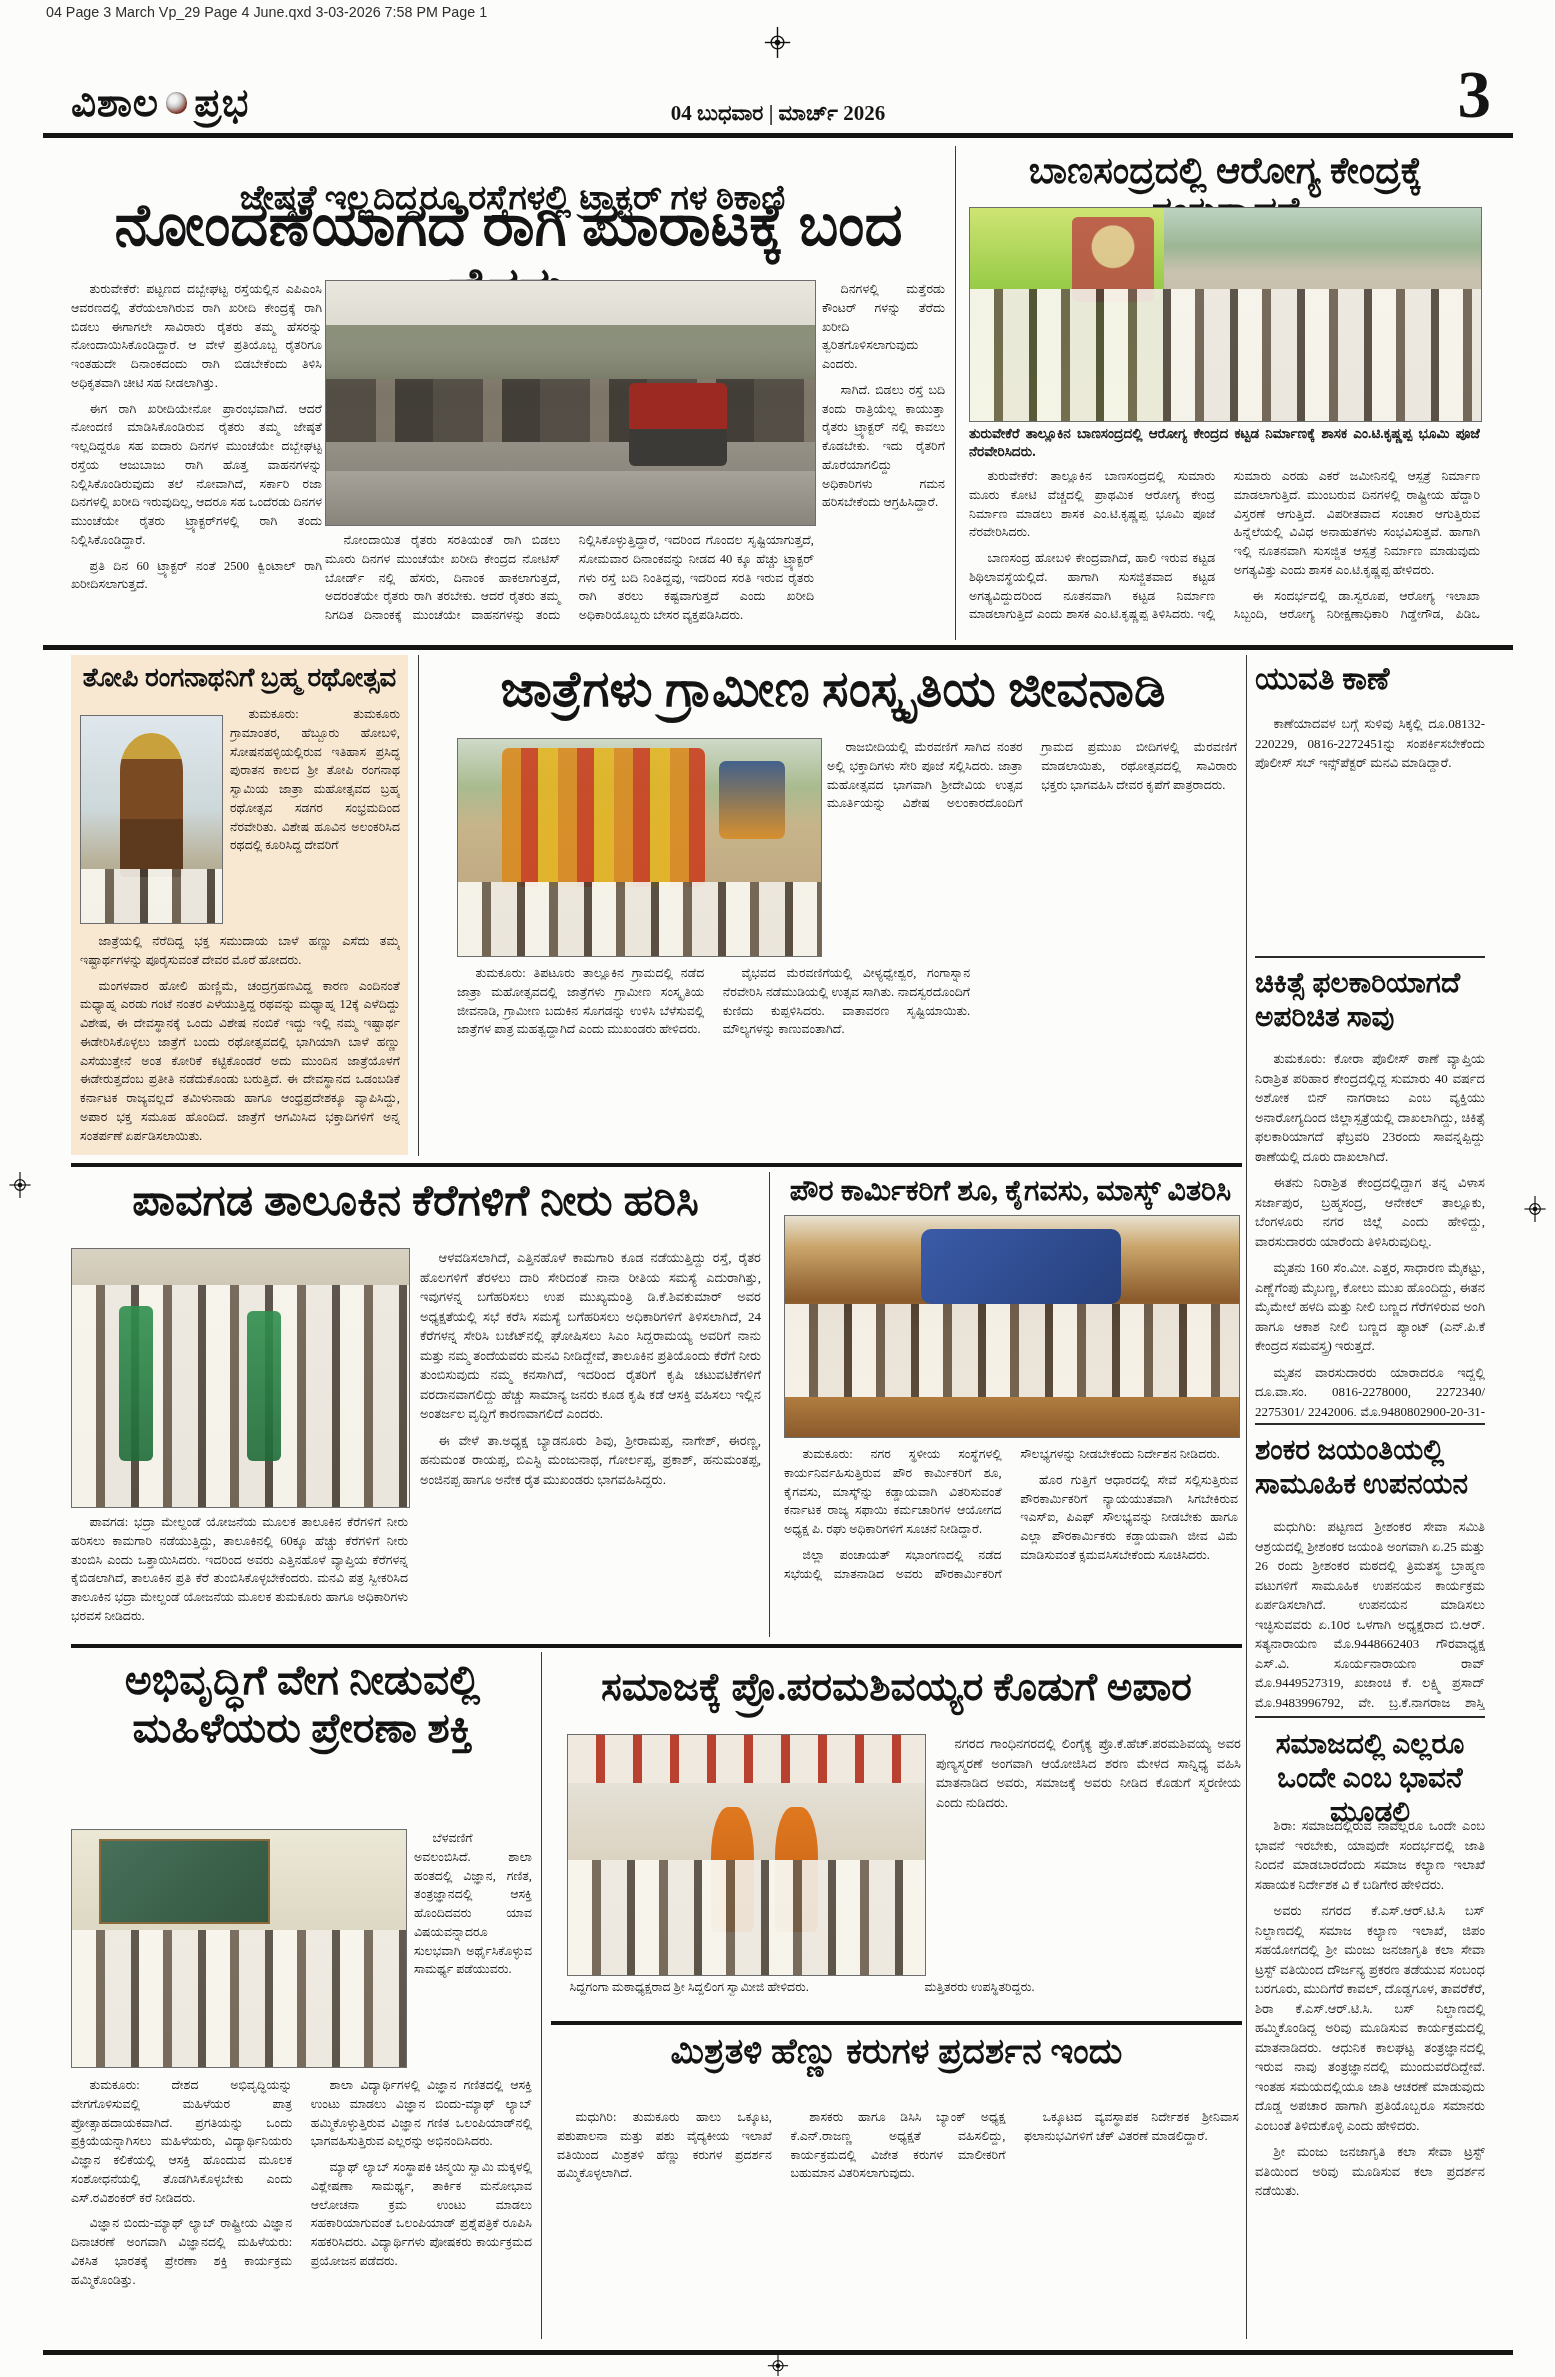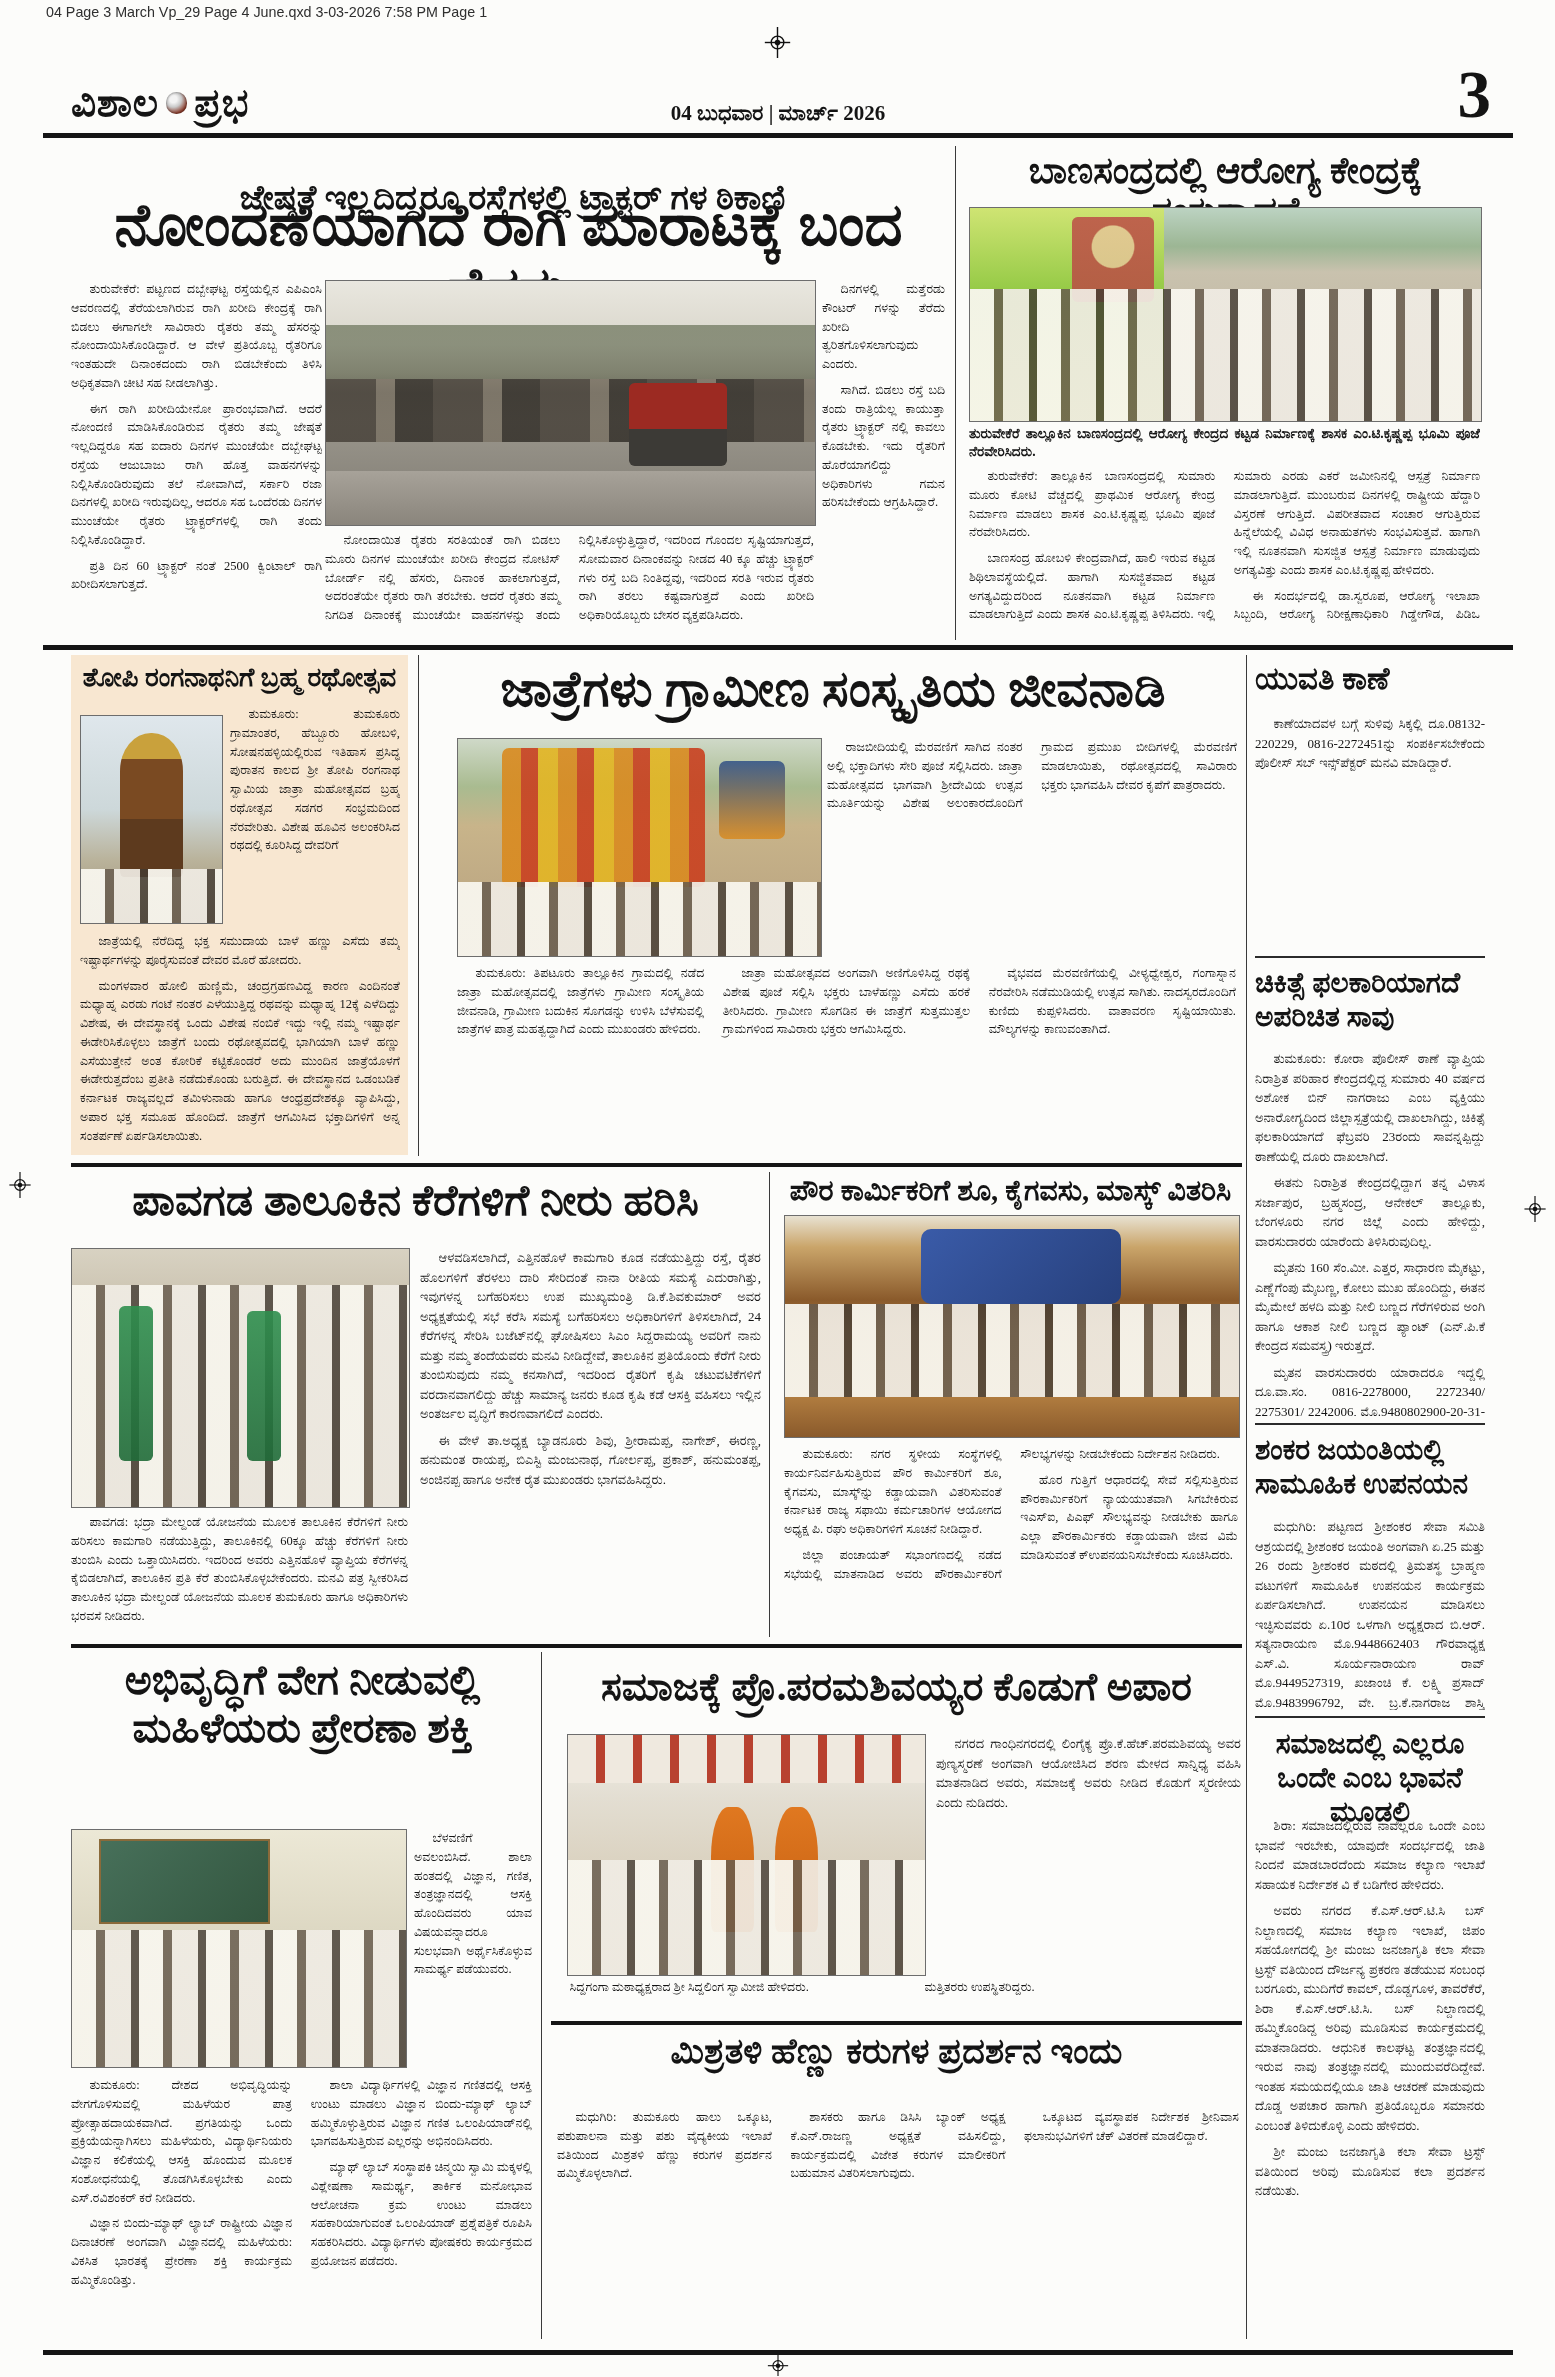--- a/index.html
+++ b/index.html
@@ -152,21 +152,20 @@
        background:linear-gradient(180deg,#cfd9c8 0%,#a9bb90 22%,#c8b48a 40%,#b59f7e 100%);">
     <div class="abs" style="left:12%;top:4%;width:56%;height:64%;background:repeating-linear-gradient(90deg,#d98a1f 0 18.6px,#c9401f 18.6px 36px,#e3b522 36px 56px);border-radius:7.1px;opacity:.9;"></div>
     <div class="abs" style="left:72%;top:10%;width:18%;height:36%;background:linear-gradient(180deg,#2e4f86,#d98a1f);border-radius:7.1px;opacity:.85;"></div>
     <div class="crowd" style="height:34%;"></div>
   </div>
   <div class="abs body-text cols-2" style="left:827px;top:738px;width:410px;height:217px;">
     <p>ರಾಜಬೀದಿಯಲ್ಲಿ ಮೆರವಣಿಗೆ ಸಾಗಿದ ನಂತರ ಅಲ್ಲಿ ಭಕ್ತಾದಿಗಳು ಸೇರಿ ಪೂಜೆ ಸಲ್ಲಿಸಿದರು. ಜಾತ್ರಾ ಮಹೋತ್ಸವದ ಭಾಗವಾಗಿ ಶ್ರೀದೇವಿಯ ಉತ್ಸವ ಮೂರ್ತಿಯನ್ನು ವಿಶೇಷ ಅಲಂಕಾರದೊಂದಿಗೆ ಗ್ರಾಮದ ಪ್ರಮುಖ ಬೀದಿಗಳಲ್ಲಿ ಮೆರವಣಿಗೆ ಮಾಡಲಾಯಿತು, ರಥೋತ್ಸವದಲ್ಲಿ ಸಾವಿರಾರು ಭಕ್ತರು ಭಾಗವಹಿಸಿ ದೇವರ ಕೃಪೆಗೆ ಪಾತ್ರರಾದರು.</p>
   </div>
   <div class="abs body-text cols-3" style="left:457px;top:964px;width:779px;height:187px;">
     <p>ತುಮಕೂರು: ತಿಪಟೂರು ತಾಲ್ಲೂಕಿನ ಗ್ರಾಮದಲ್ಲಿ ನಡೆದ ಜಾತ್ರಾ ಮಹೋತ್ಸವದಲ್ಲಿ ಜಾತ್ರೆಗಳು ಗ್ರಾಮೀಣ ಸಂಸ್ಕೃತಿಯ ಜೀವನಾಡಿ, ಗ್ರಾಮೀಣ ಬದುಕಿನ ಸೊಗಡನ್ನು ಉಳಿಸಿ ಬೆಳೆಸುವಲ್ಲಿ ಜಾತ್ರೆಗಳ ಪಾತ್ರ ಮಹತ್ವದ್ದಾಗಿದೆ ಎಂದು ಮುಖಂಡರು ಹೇಳಿದರು.</p>
-    <p>ಜಾತ್ರಾ ಮಹೋತ್ಸವದ ಅಂಗವಾಗಿ ಅಣಿಗೊಳಿಸಿದ್ದ ರಥಕ್ಕೆ ವಿಶೇಷ ಪೂಜೆ ಸಲ್ಲಿಸಿ ಭಕ್ತರು ಬಾಳೆಹಣ್ಣು ಎಸೆದು ಹರಕೆ ತೀರಿಸಿದರು. ಗ್ರಾಮೀಣ ಸೊಗಡಿನ ಈ ಜಾತ್ರೆಗೆ ಸುತ್ತಮುತ್ತಲ ಗ್ರಾಮಗಳಿಂದ ಸಾವಿರಾರು ಭಕ್ತರು ಆಗಮಿಸಿದ್ದರು.</p>
     <p>ವೈಭವದ ಮೆರವಣಿಗೆಯಲ್ಲಿ ವೀಳ್ಯಧ್ವೇಶ್ವರ, ಗಂಗಾಸ್ನಾನ ನೆರವೇರಿಸಿ ನಡೆಮುಡಿಯಲ್ಲಿ ಉತ್ಸವ ಸಾಗಿತು. ನಾದಸ್ವರದೊಂದಿಗೆ ಕುಣಿದು ಕುಪ್ಪಳಿಸಿದರು. ವಾತಾವರಣ ಸೃಷ್ಟಿಯಾಯಿತು. ಮೌಲ್ಯಗಳನ್ನು ಕಾಣುವಂತಾಗಿದೆ.</p>
   </div>
 
   <div class="abs rule-v" style="left:1246px;top:655px;height:1684px;"></div>
 
   <div class="abs headline" style="left:1255px;top:662px;width:230px;font-size:31px;text-align:left;">ಯುವತಿ ಕಾಣೆ</div>
   <div class="abs body-text" style="left:1255px;top:714px;width:230px;height:237px;font-size:13px;">
     <p>ಕಾಣೆಯಾದವಳ ಬಗ್ಗೆ ಸುಳಿವು ಸಿಕ್ಕಲ್ಲಿ ದೂ.08132-220229, 0816-2272451ನ್ನು ಸಂಪರ್ಕಿಸಬೇಕೆಂದು ಪೊಲೀಸ್ ಸಬ್ ಇನ್ಸ್‌ಪೆಕ್ಟರ್ ಮನವಿ ಮಾಡಿದ್ದಾರೆ.</p>
   </div>
   <div class="abs thin-rule" style="left:1255px;top:956px;width:230px;"></div>
@@ -215,21 +214,21 @@
   <div class="abs headline" style="left:779px;top:1176px;width:463px;font-size:28.5px;">ಪೌರ ಕಾರ್ಮಿಕರಿಗೆ ಶೂ, ಕೈಗವಸು, ಮಾಸ್ಕ್ ವಿತರಿಸಿ</div>
   <div class="photo" style="left:784px;top:1215px;width:454px;height:221px;
        background:linear-gradient(180deg,#e8e2d2 0%,#caa56a 14%,#8a5a2b 38%,#a97b45 52%,#c59a63 100%);">
     <div class="abs" style="left:30%;top:6%;width:44%;height:34%;background:linear-gradient(135deg,#3a5ba8,#27407c);border-radius:10px;"></div>
     <div class="crowd" style="height:42%;bottom:18%;"></div>
     <div class="band" style="bottom:0;height:18%;background:linear-gradient(180deg,#b07c3f,#8a5a2b);"></div>
   </div>
   <div class="abs body-text cols-2" style="left:784px;top:1445px;width:454px;height:191px;">
     <p>ತುಮಕೂರು: ನಗರ ಸ್ಥಳೀಯ ಸಂಸ್ಥೆಗಳಲ್ಲಿ ಕಾರ್ಯನಿರ್ವಹಿಸುತ್ತಿರುವ ಪೌರ ಕಾರ್ಮಿಕರಿಗೆ ಶೂ, ಕೈಗವಸು, ಮಾಸ್ಕ್‌ನ್ನು ಕಡ್ಡಾಯವಾಗಿ ವಿತರಿಸುವಂತೆ ಕರ್ನಾಟಕ ರಾಜ್ಯ ಸಫಾಯಿ ಕರ್ಮಚಾರಿಗಳ ಆಯೋಗದ ಅಧ್ಯಕ್ಷ ಪಿ. ರಘು ಅಧಿಕಾರಿಗಳಿಗೆ ಸೂಚನೆ ನೀಡಿದ್ದಾರೆ.</p>
     <p>ಜಿಲ್ಲಾ ಪಂಚಾಯತ್ ಸಭಾಂಗಣದಲ್ಲಿ ನಡೆದ ಸಭೆಯಲ್ಲಿ ಮಾತನಾಡಿದ ಅವರು ಪೌರಕಾರ್ಮಿಕರಿಗೆ ಸೌಲಭ್ಯಗಳನ್ನು ನೀಡಬೇಕೆಂದು ನಿರ್ದೇಶನ ನೀಡಿದರು.</p>
-    <p>ಹೊರ ಗುತ್ತಿಗೆ ಆಧಾರದಲ್ಲಿ ಸೇವೆ ಸಲ್ಲಿಸುತ್ತಿರುವ ಪೌರಕಾರ್ಮಿಕರಿಗೆ ನ್ಯಾಯಯುತವಾಗಿ ಸಿಗಬೇಕಿರುವ ಇಎಸ್ಐ, ಪಿಎಫ್ ಸೌಲಭ್ಯವನ್ನು ನೀಡಬೇಕು ಹಾಗೂ ಎಲ್ಲಾ ಪೌರಕಾರ್ಮಿಕರು ಕಡ್ಡಾಯವಾಗಿ ಜೀವ ವಿಮೆ ಮಾಡಿಸುವಂತೆ ಕ್ಉಪನಯನಿಸಬೇಕೆಂದು ಸೂಚಿಸಿದರು.</p>
+    <p>ಹೊರ ಗುತ್ತಿಗೆ ಆಧಾರದಲ್ಲಿ ಸೇವೆ ಸಲ್ಲಿಸುತ್ತಿರುವ ಪೌರಕಾರ್ಮಿಕರಿಗೆ ನ್ಯಾಯಯುತವಾಗಿ ಸಿಗಬೇಕಿರುವ ಇಎಸ್ಐ, ಪಿಎಫ್ ಸೌಲಭ್ಯವನ್ನು ನೀಡಬೇಕು ಹಾಗೂ ಎಲ್ಲಾ ಪೌರಕಾರ್ಮಿಕರು ಕಡ್ಡಾಯವಾಗಿ ಜೀವ ವಿಮೆ ಮಾಡಿಸುವಂತೆ ಕ್ಸಮವಸಿಸಬೇಕೆಂದು ಸೂಚಿಸಿದರು.</p>
   </div>
 
   <div class="abs rule-h" style="left:71px;top:1644px;width:1171px;height:4.3px;"></div>
 
   <div class="abs headline" style="left:71px;top:1657px;width:463px;font-size:41px;line-height:1.16;">
     <div>ಅಭಿವೃದ್ಧಿಗೆ ವೇಗ ನೀಡುವಲ್ಲಿ</div>
     <div>ಮಹಿಳೆಯರು ಪ್ರೇರಣಾ ಶಕ್ತಿ</div>
   </div>
   <div class="photo" style="left:71px;top:1829px;width:334px;height:237px;
        background:linear-gradient(180deg,#ece8d6 0%,#ded9c4 40%,#c9c2ac 100%);">

